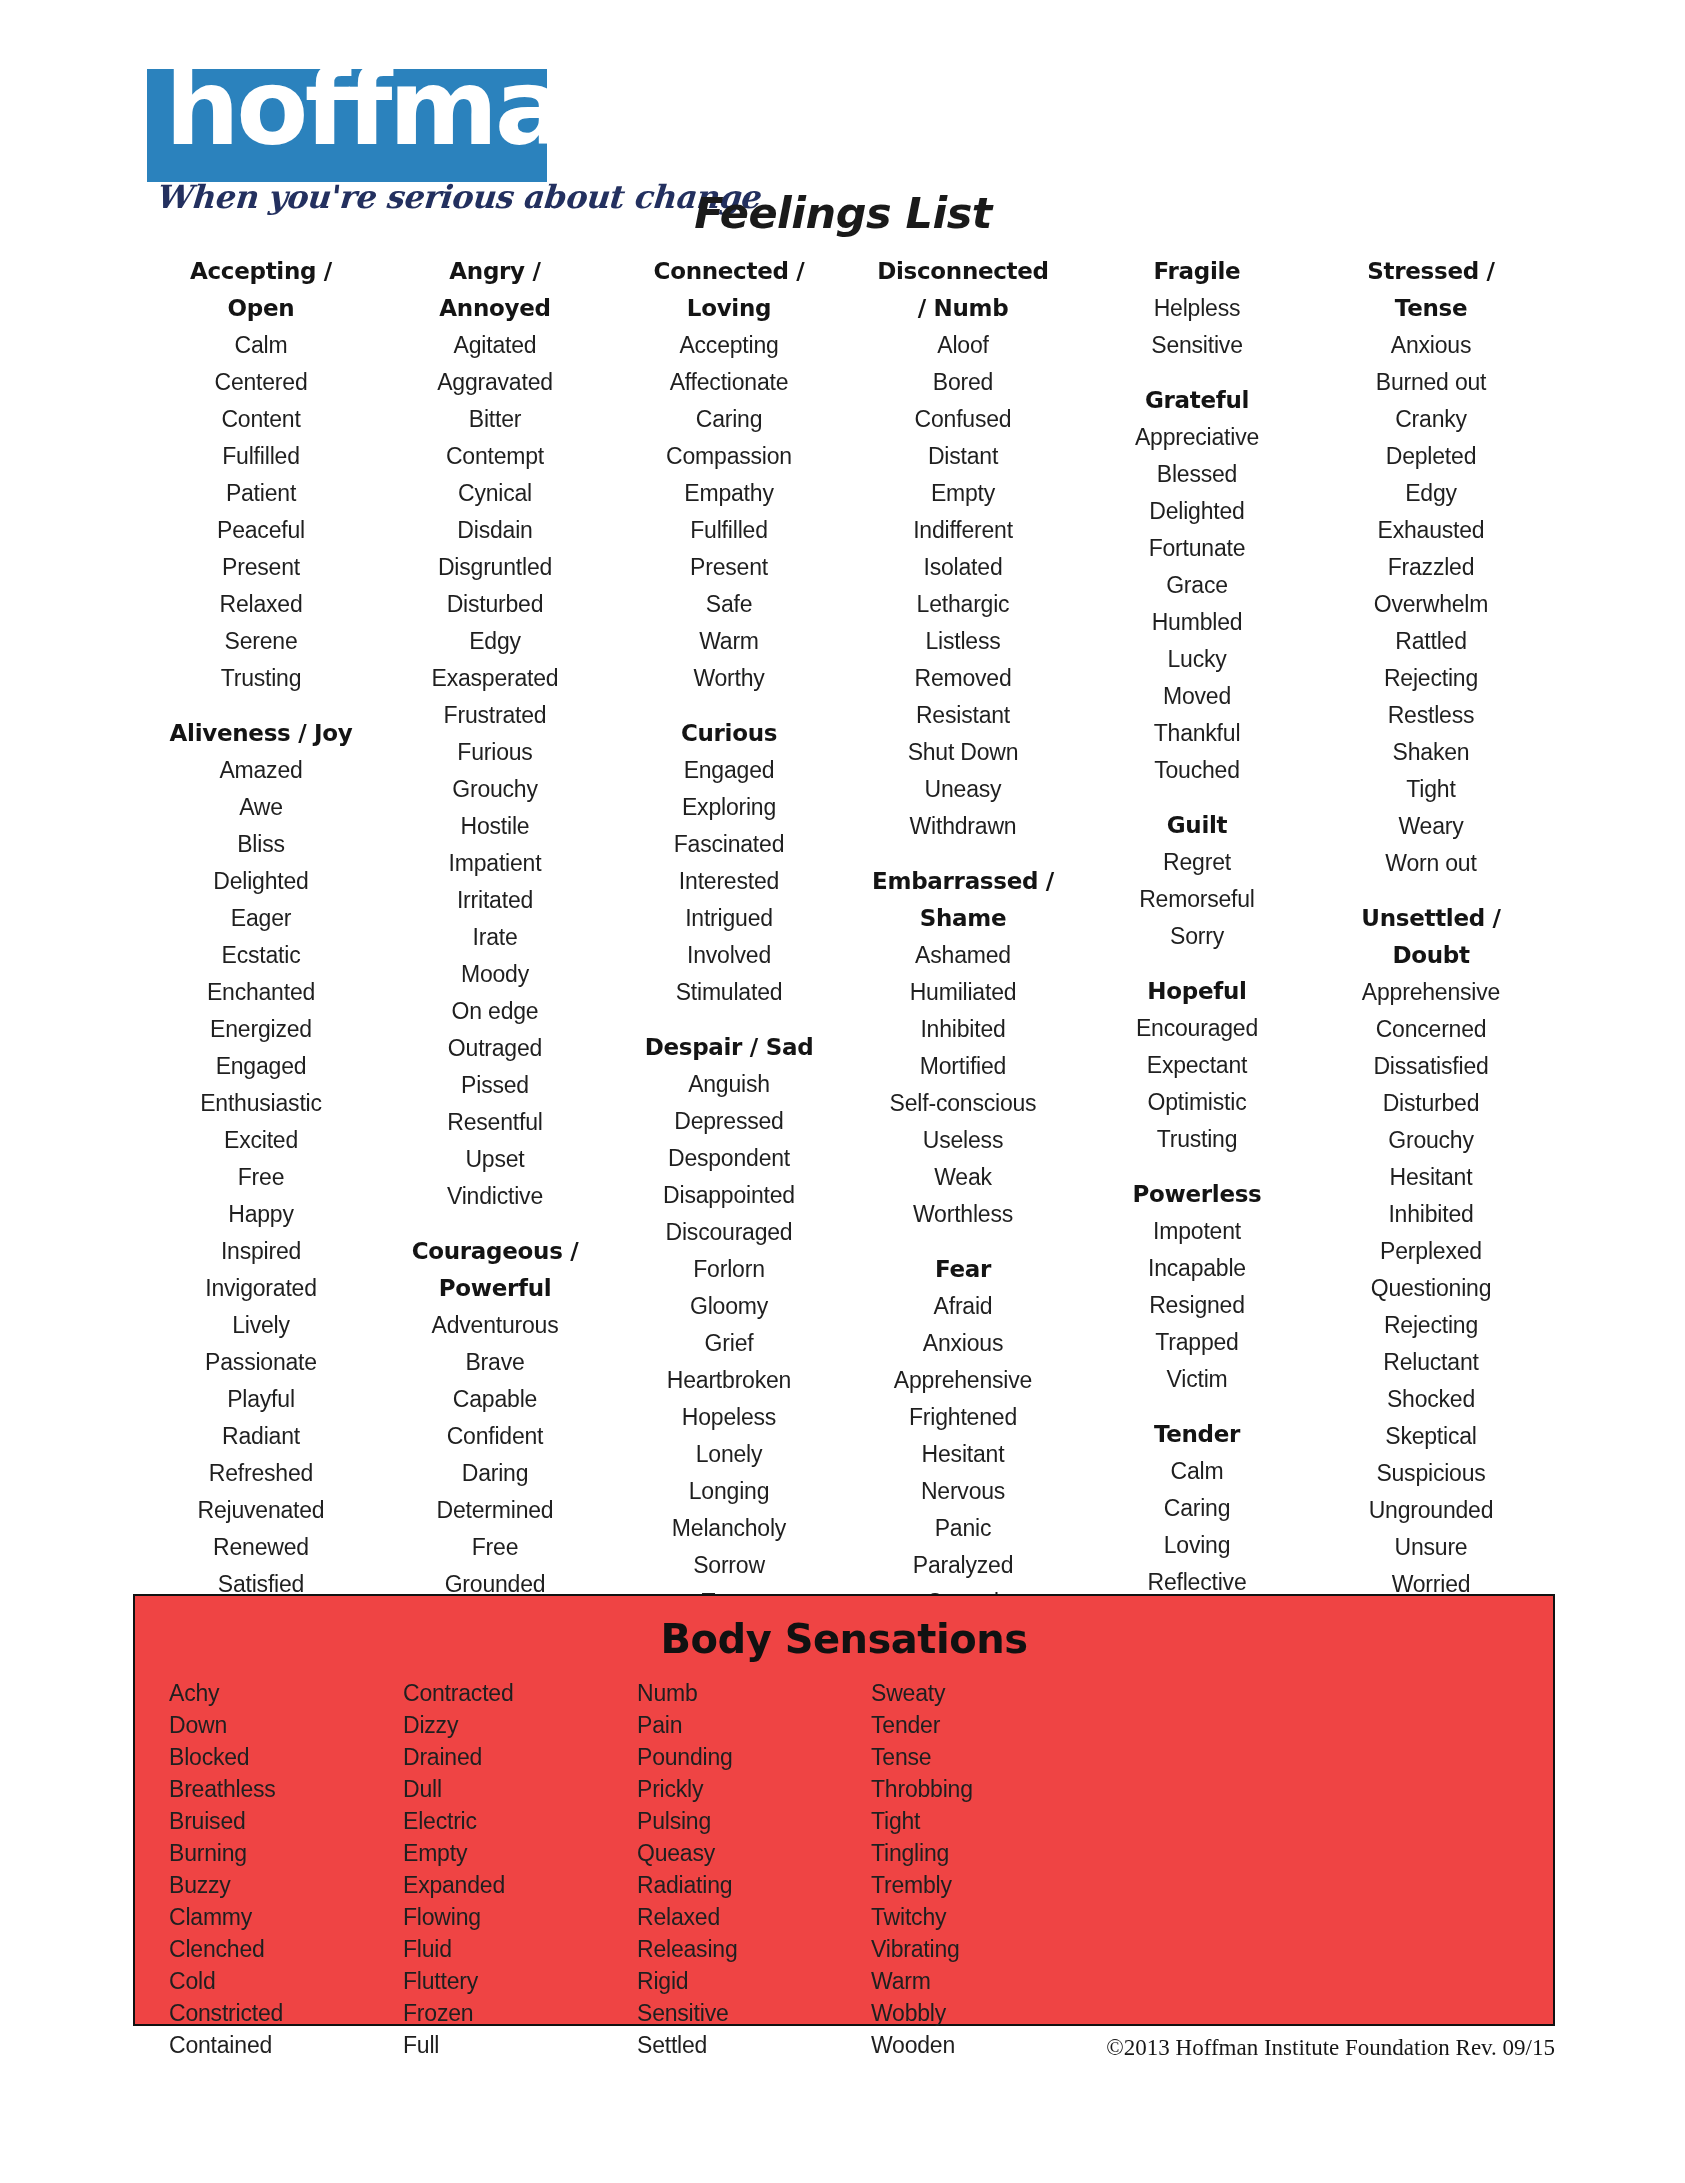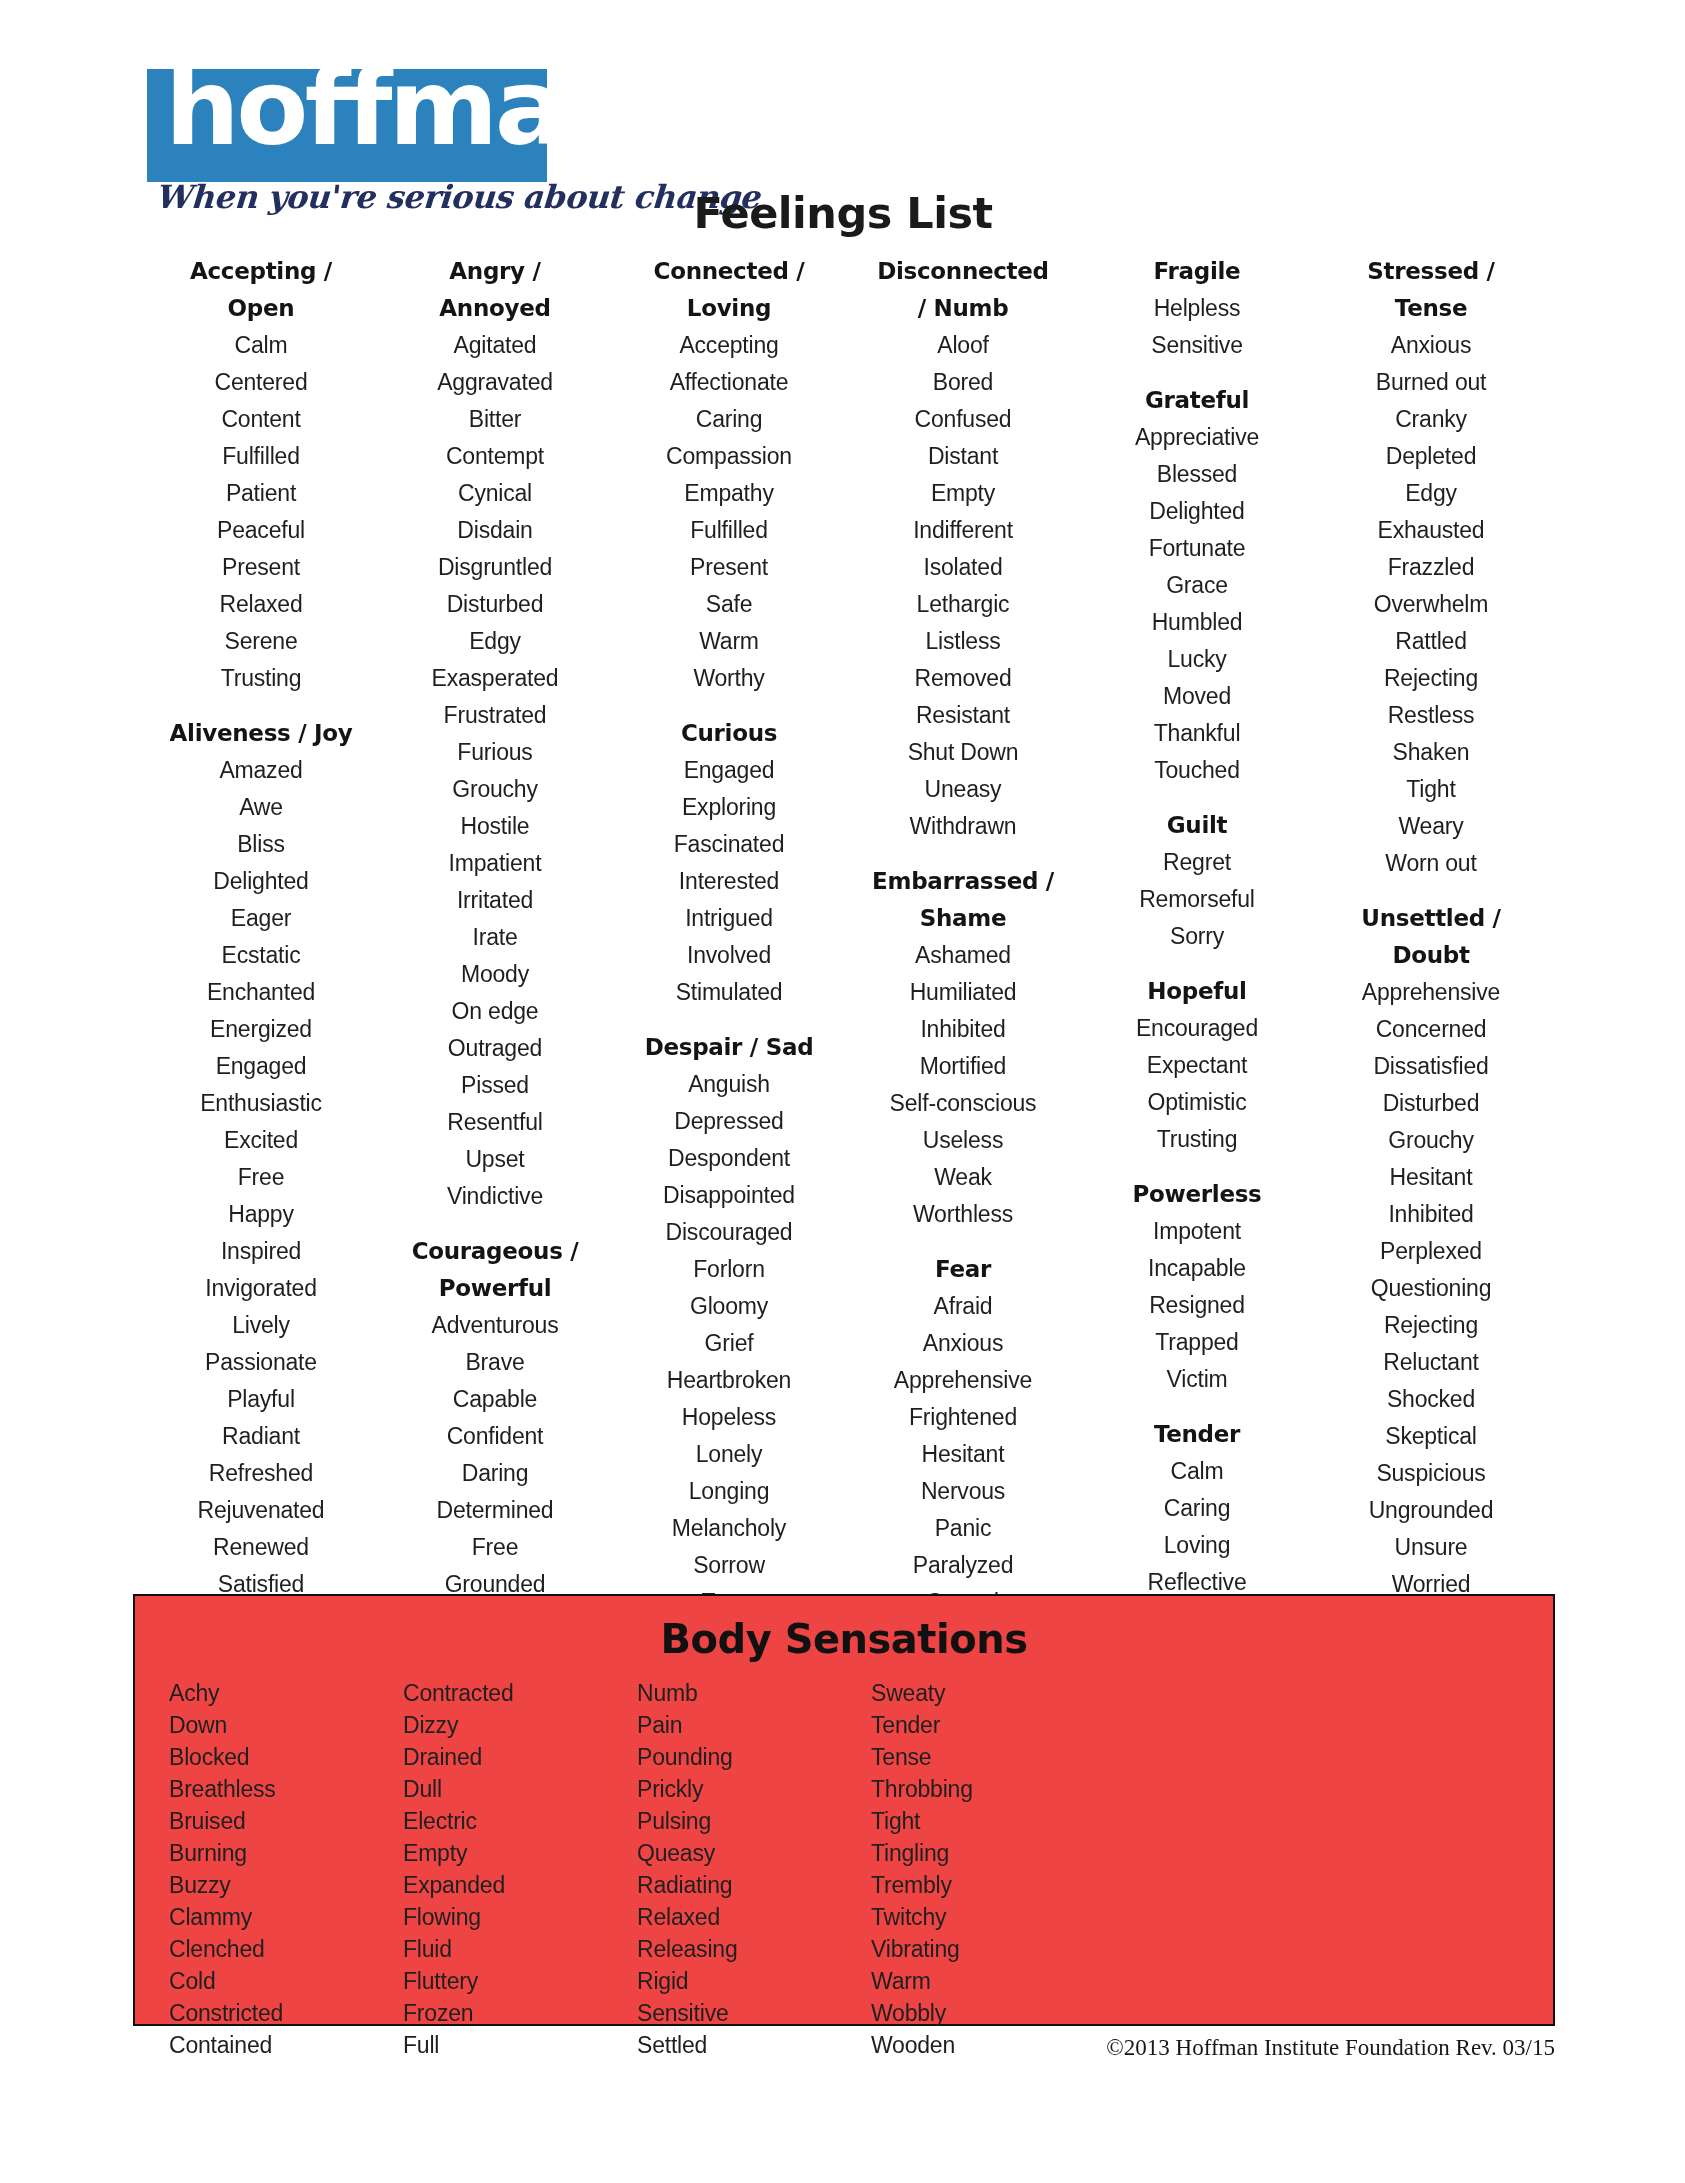--- a/index.html
+++ b/index.html
@@ -71,20 +71,21 @@
     position: absolute;
     left: 0;
     top: 188px;
     width: 1686px;
     text-align: center;
     font-family: "DejaVu Sans", sans-serif;
     font-weight: bold;
     font-size: 43px;
     color: #1a1a1a;
     letter-spacing: -0.5px;
+    font-style: italic;
   }
 
   
   .feelings {
     position: absolute;
     left: 144px;
     top: 253px;
     width: 1404px;
     display: flex;
     align-items: flex-start;
@@ -483,16 +484,16 @@
           <div class="sword">Trembly</div>
           <div class="sword">Twitchy</div>
           <div class="sword">Vibrating</div>
           <div class="sword">Warm</div>
           <div class="sword">Wobbly</div>
           <div class="sword">Wooden</div>
         </div>
       </div>
   </div>
 
-  <div class="footer">©2013 Hoffman Institute Foundation Rev. 03/15</div>
+  <div class="footer">©2013 Hoffman Institute Foundation Rev. 09/15</div>
 
 </div>
 
 
 </body></html>

